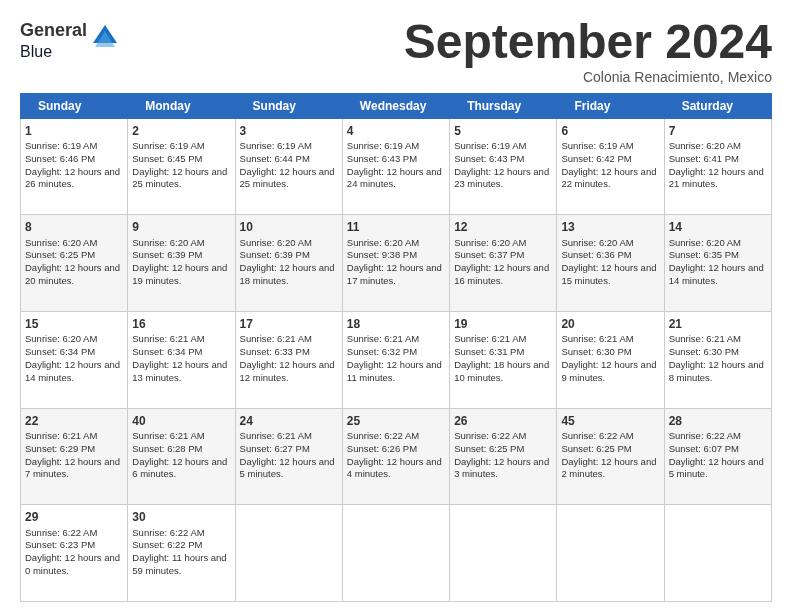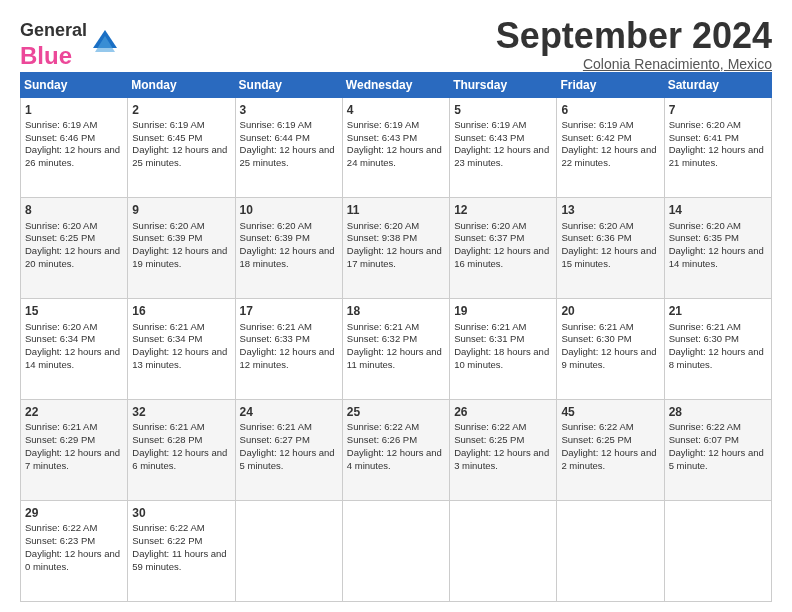--- a/index.html
+++ b/index.html
@@ -14,63 +14,62 @@
       width: 792px;
       height: 612px;
       padding: 16px 20px 10px 20px;
       display: flex;
       flex-direction: column;
     }
     .header {
       display: flex;
       justify-content: space-between;
       align-items: flex-start;
-      margin-bottom: 0;
+      margin-bottom: 8px;
     }
     .logo {
       display: flex;
       align-items: center;
       margin-top: 4px;
     }
     .logo-text {
       display: flex;
       flex-direction: column;
       line-height: 1;
     }
     .logo-icon {
       margin-left: 4px;
       margin-top: -2px;
     }
     .title-area {
       text-align: right;
     }
     .month-title {
-      font-size: 36px;
+      font-size: 48px;
       font-weight: bold;
       color: #333;
       line-height: 1.1;
     }
     .subtitle {
       font-size: 14px;
       color: #555;
-      text-decoration: underline;
     }
     .calendar {
       flex: 1;
       border: 1px solid #ccc;
       border-collapse: collapse;
       width: 100%;
       table-layout: fixed;
     }
     .calendar th {
       background: #2a6abf;
       color: #fff;
       font-size: 12px;
       font-weight: bold;
-      padding: 5px 3px;
+      padding: 5px 17px;
       text-align: left;
       border: 1px solid #2a6abf;
     }
     .calendar td {
       border: 1px solid #ccc;
       vertical-align: top;
       padding: 4px 4px 3px 4px;
       font-size: 9.5px;
       color: #333;
       line-height: 1.35;
@@ -90,21 +89,21 @@
     }
   </style>
 </head>
 <body>
 
 <div class="page">
   <div class="header">
     <div class="logo">
       <div class="logo-text">
         <span style="font-size:18px;font-weight:bold;color:#333;line-height:1.2;">General</span>
-        <span style="font-size:24px;font-weight:bold;color:#ec4899;line-height:1.2;">Blue</span>
+        <span style="font-size:16px;font-weight:normal;color:#0f172a;line-height:1.2;">Blue</span>
       </div>
       <div class="logo-icon">
         <svg width="28" height="28" viewBox="0 0 28 28">
           <polygon points="14,2 26,20 2,20" fill="#1a6fc4"></polygon>
           <polygon points="14,8 24,24 4,24" fill="#4fa3e0" opacity="0.6"></polygon>
         </svg>
       </div>
     </div>
     <div class="title-area">
       <div class="month-title">September 2024</div>
@@ -258,21 +257,21 @@
       </td>
         </tr>
         <tr>
           <td>
         <span class="day-num">22</span>
         <span>Sunrise: 6:21 AM</span><br>
         <span>Sunset: 6:29 PM</span><br>
         <span>Daylight: 12 hours and 7 minutes.</span>
       </td>
           <td>
-        <span class="day-num">32</span>
+        <span class="day-num">40</span>
         <span>Sunrise: 6:21 AM</span><br>
         <span>Sunset: 6:28 PM</span><br>
         <span>Daylight: 12 hours and 6 minutes.</span>
       </td>
           <td>
         <span class="day-num">24</span>
         <span>Sunrise: 6:21 AM</span><br>
         <span>Sunset: 6:27 PM</span><br>
         <span>Daylight: 12 hours and 5 minutes.</span>
       </td>

